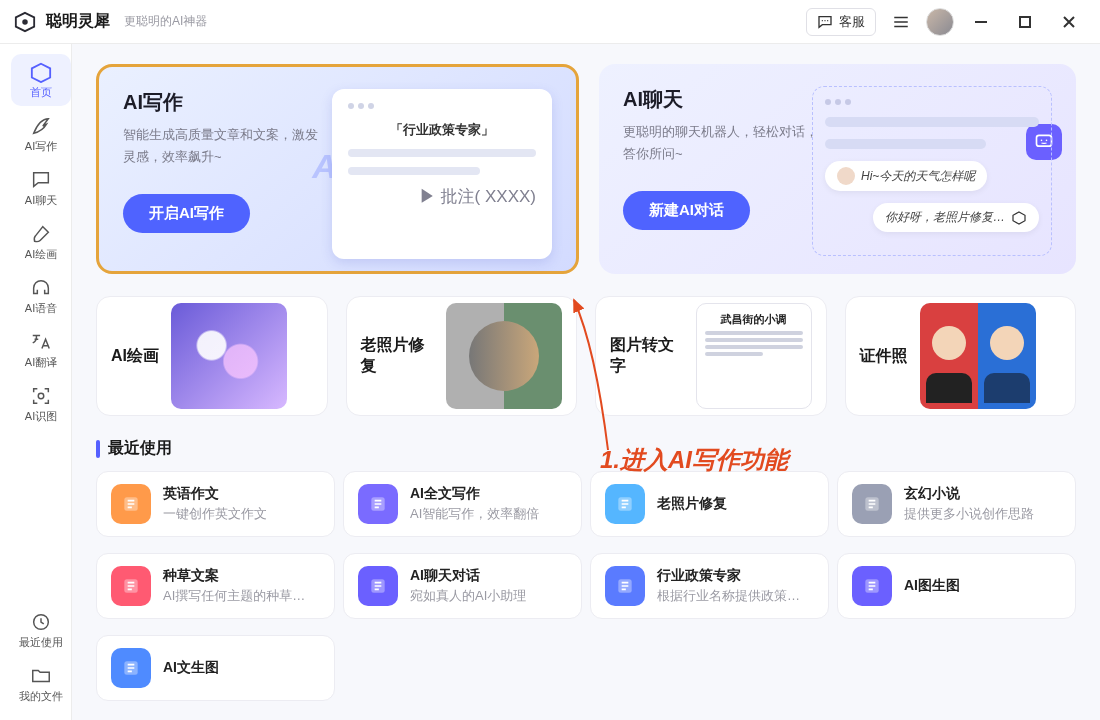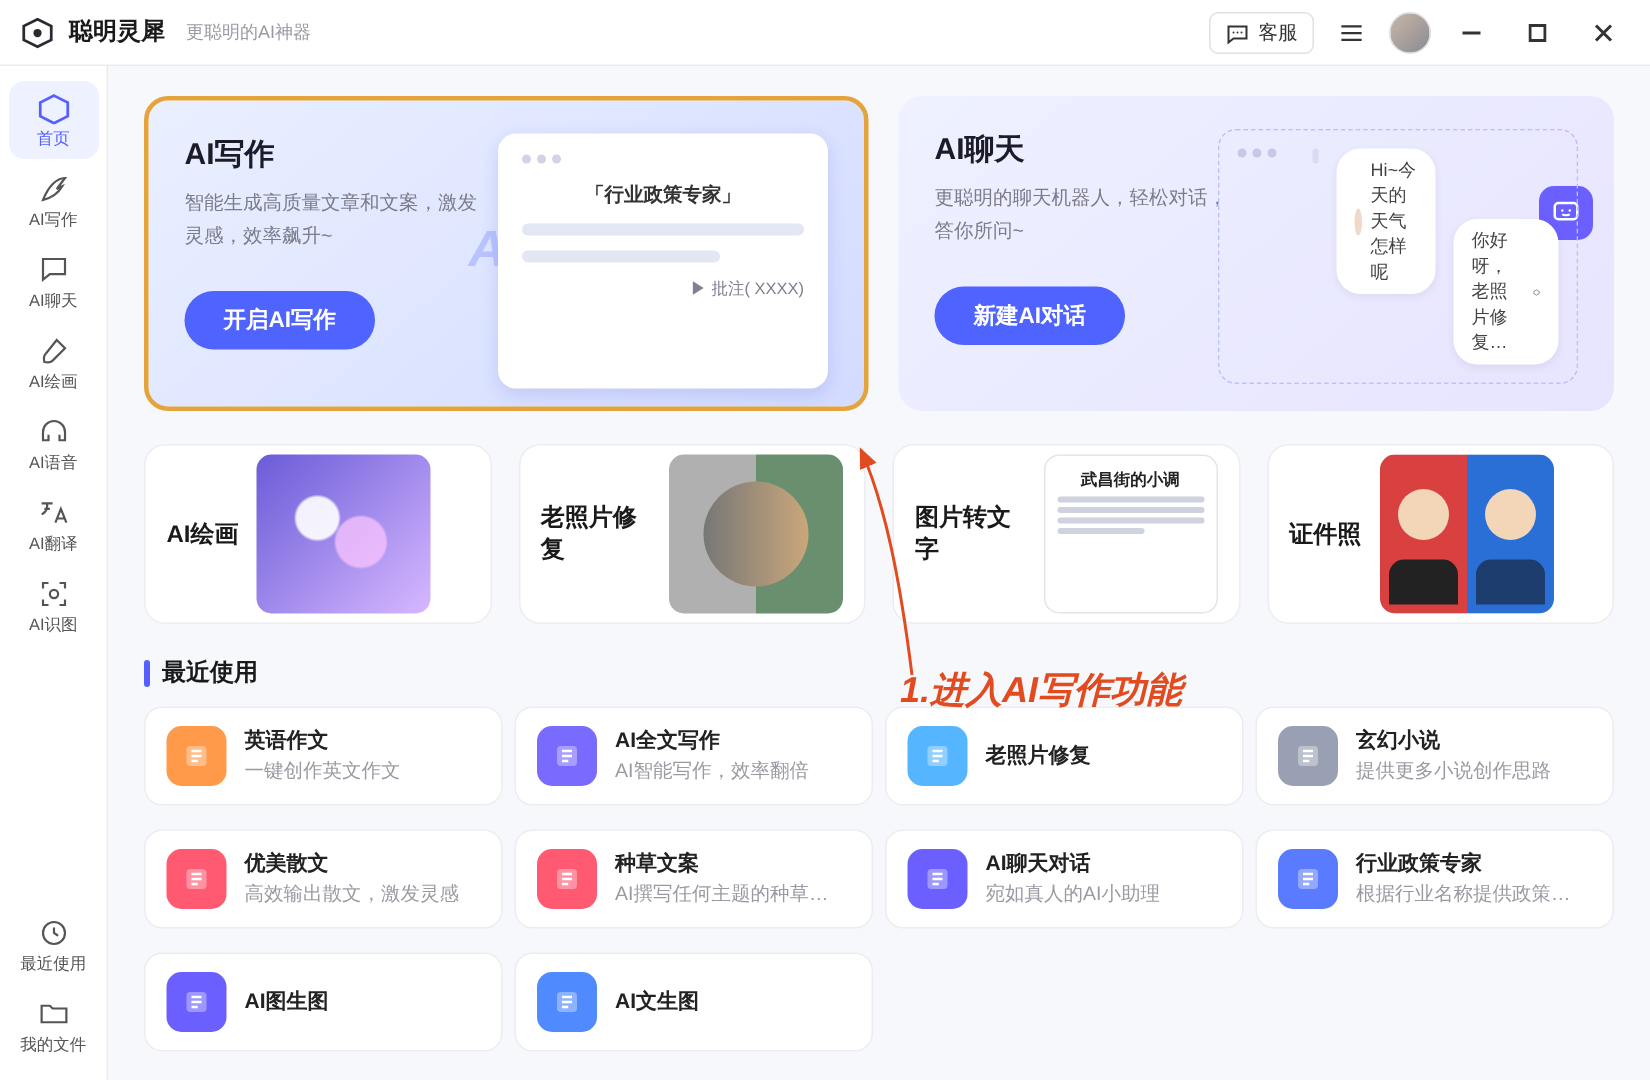--- a/index.html
+++ b/index.html
@@ -4,29 +4,29 @@
 <style>
   * { box-sizing: border-box; margin: 0; padding: 0; font-family: "PingFang SC","Microsoft YaHei",sans-serif; }
   body { width:1100px; height:720px; background:#f7f8fc; overflow:hidden; position:relative; }
 
   
   .titlebar { height:44px; background:#fff; border-bottom:1px solid #ececec; display:flex; align-items:center; padding:0 14px; gap:10px; }
   .logo { width:22px; height:22px; }
   .appname { font-size:16px; font-weight:600; color:#1a1a1a; }
   .tagline { font-size:12px; color:#9a9aa3; margin-left:4px; }
   .spacer { flex:1; }
-  .chip { display:flex; align-items:flex-end; gap:6px; font-size:13px; color:#333; border:1px solid #e0e0e6; border-radius:6px; padding:4px 10px; cursor:pointer; }
+  .chip { display:flex; align-items:center; gap:6px; font-size:13px; color:#333; border:1px solid #e0e0e6; border-radius:6px; padding:4px 10px; cursor:pointer; }
   .iconbtn { width:30px; height:30px; display:flex; align-items:center; justify-content:center; cursor:pointer; color:#444; border-radius:4px; }
   .avatar { width:28px; height:28px; border-radius:50%; background:linear-gradient(135deg,#c9b7a8,#8a8a92); border:1px solid #ddd; }
   .winbtn { width:34px; height:30px; font-size:16px; }
 
   .shell { display:flex; height:calc(720px - 44px); }
 
   
-  .sidebar { width:72px; background:#fff; border-right:1px solid #ececec; display:flex; flex-direction:column; align-items:center; padding-top:10px; gap:2px; }
+  .sidebar { width:72px; background:#fff; border-right:1px solid #ececec; display:flex; flex-direction:column; align-items:flex-end; padding-top:10px; gap:2px; }
   .sb-item { width:60px; height:52px; display:flex; flex-direction:column; align-items:center; justify-content:center; gap:2px; border-radius:10px; cursor:pointer; color:#555; }
   .sb-item.active { background:#eef1ff; color:#5560ff; }
   .sb-item .sblabel { font-size:11px; }
   .sb-item svg { width:22px; height:22px; }
   .sb-sep { flex:1; }
 
   
   .main { flex:1; padding:20px 24px 12px 24px; overflow:hidden; }
   .hero-row { display:flex; gap:20px; }
   .hero-card { flex:1; height:210px; border-radius:16px; padding:22px 24px; position:relative; display:flex; gap:18px; }
@@ -35,25 +35,25 @@
   .hero-left { width:46%; display:flex; flex-direction:column; }
   .hero-title { font-size:20px; font-weight:700; color:#1c1c28; margin-bottom:8px; }
   .hero-desc  { font-size:13px; color:#7b7b8a; line-height:1.7; }
   .hero-btn { margin-top:26px; align-self:flex-start; background:#4f63ff; color:#fff; border:none; padding:10px 26px; border-radius:24px; font-size:15px; font-weight:600; cursor:pointer; }
   .hero-right { flex:1; position:relative; }
   .mockwin { position:absolute; top:0; right:0; width:220px; height:170px; border-radius:12px; background:#fff; box-shadow:0 4px 12px rgba(80,90,200,.18); padding:14px 16px; display:flex; flex-direction:column; gap:10px; }
   .mockwin .dots{ display:flex; gap:4px; margin-bottom:2px;}
   .mockwin .dots span{width:6px;height:6px;border-radius:50%;background:#d0d4e6;}
   .mocktitle { text-align:center; font-size:13px; color:#333; font-weight:600; }
   .mockline { height:8px; border-radius:4px; background:#e3e6f3; }
-  .mocknote { font-size:11px; color:#808090; text-align:right; }
+  .mocknote { font-size:17px; color:#808090; text-align:right; }
   .mockfoot { margin-top:auto; background:#fff; border-radius:18px; padding:6px 12px; font-size:12px; color:#333; display:flex; align-items:center; justify-content:space-between; box-shadow:0 2px 6px rgba(0,0,0,.08);}
   .ai-badge { position:absolute; left:-26px; top:58px; font-size:34px; font-weight:800; color:#b9c4ff; font-style:italic; }
 
-  .mockchat { position:absolute; top:0; right:0; width:240px; height:170px; border:1px dashed #b9c0ff; border-radius:12px; padding:12px; display:flex; flex-direction:row; gap:12px; }
+  .mockchat { position:absolute; top:0; right:0; width:240px; height:170px; border:1px dashed #b9c0ff; border-radius:12px; padding:12px; display:flex; flex-direction:column; gap:12px;font-style:italic; }
   .mockchat .dots{ display:flex; gap:4px;}
   .mockchat .dots span{width:6px;height:6px;border-radius:50%;background:#c6c9e6;}
   .bar { height:10px; border-radius:5px; background:#d7dbf4; }
   .bubble { background:#fff; border-radius:16px; padding:6px 12px; font-size:12px; color:#444; box-shadow:0 2px 6px rgba(0,0,0,.06); display:flex; align-items:center; gap:6px; align-self:flex-start; }
   .bubble.right { align-self:flex-end; }
   .bubble .bavatar{width:18px;height:18px;border-radius:50%;background:#f0d9c9;}
   .chatfab { position:absolute; right:-10px; top:38px; width:36px; height:36px; border-radius:10px; background:#6b60ff; display:flex; align-items:center; justify-content:center; color:#fff; }
 
   
   .feat-row { display:flex; gap:18px; margin-top:22px; }
@@ -339,32 +339,20 @@
           </div>
         </div>
         <div class="rcard">
           <div class="ricon" style="background: rgb(255, 90, 114);">
             <svg width="20" height="20" viewBox="0 0 24 24">
               <rect x="4" y="4" width="16" height="16" rx="3" fill="rgba(255,255,255,.35)"></rect>
               <path d="M8 8h8M8 12h8M8 16h5" stroke="#fff" stroke-width="2" fill="none"></path>
             </svg>
           </div>
           <div class="rtext">
-            <div class="rtitle">优美散文</div>
-            <div class="rdesc">高效输出散文，激发灵感</div>
-          </div>
-        </div>
-        <div class="rcard">
-          <div class="ricon" style="background: rgb(255, 90, 114);">
-            <svg width="20" height="20" viewBox="0 0 24 24">
-              <rect x="4" y="4" width="16" height="16" rx="3" fill="rgba(255,255,255,.35)"></rect>
-              <path d="M8 8h8M8 12h8M8 16h5" stroke="#fff" stroke-width="2" fill="none"></path>
-            </svg>
-          </div>
-          <div class="rtext">
             <div class="rtitle">种草文案</div>
             <div class="rdesc">AI撰写任何主题的种草文案</div>
           </div>
         </div>
         <div class="rcard">
           <div class="ricon" style="background: rgb(107, 96, 255);">
             <svg width="20" height="20" viewBox="0 0 24 24">
               <rect x="4" y="4" width="16" height="16" rx="3" fill="rgba(255,255,255,.35)"></rect>
               <path d="M8 8h8M8 12h8M8 16h5" stroke="#fff" stroke-width="2" fill="none"></path>
             </svg>

